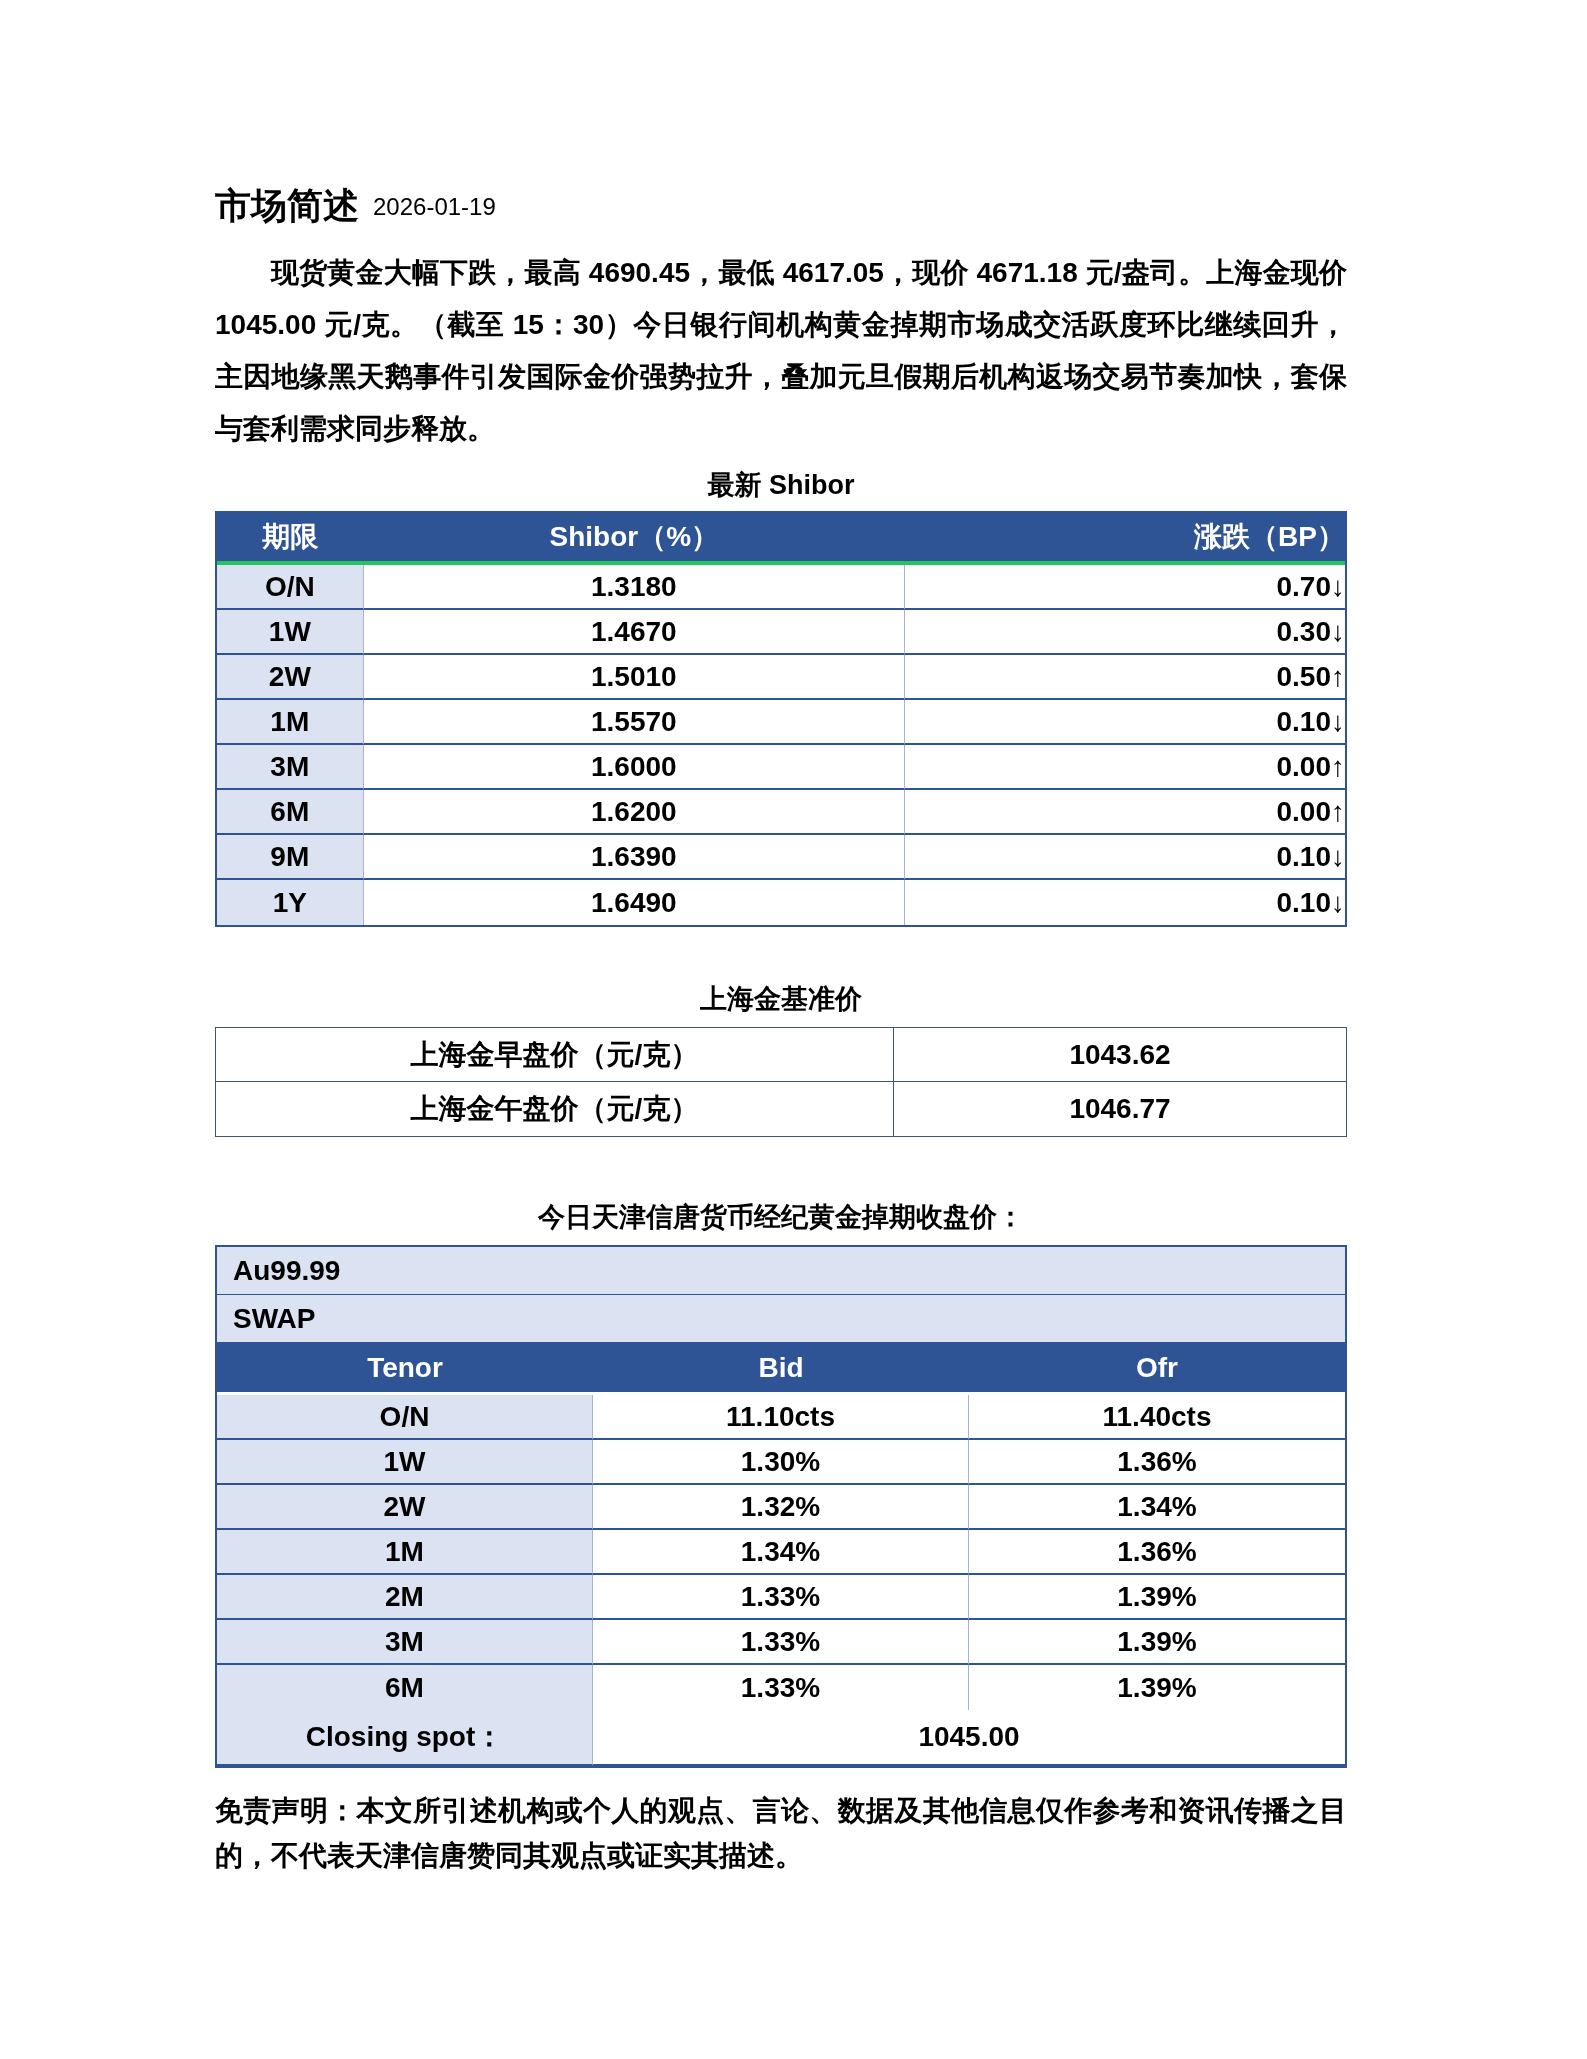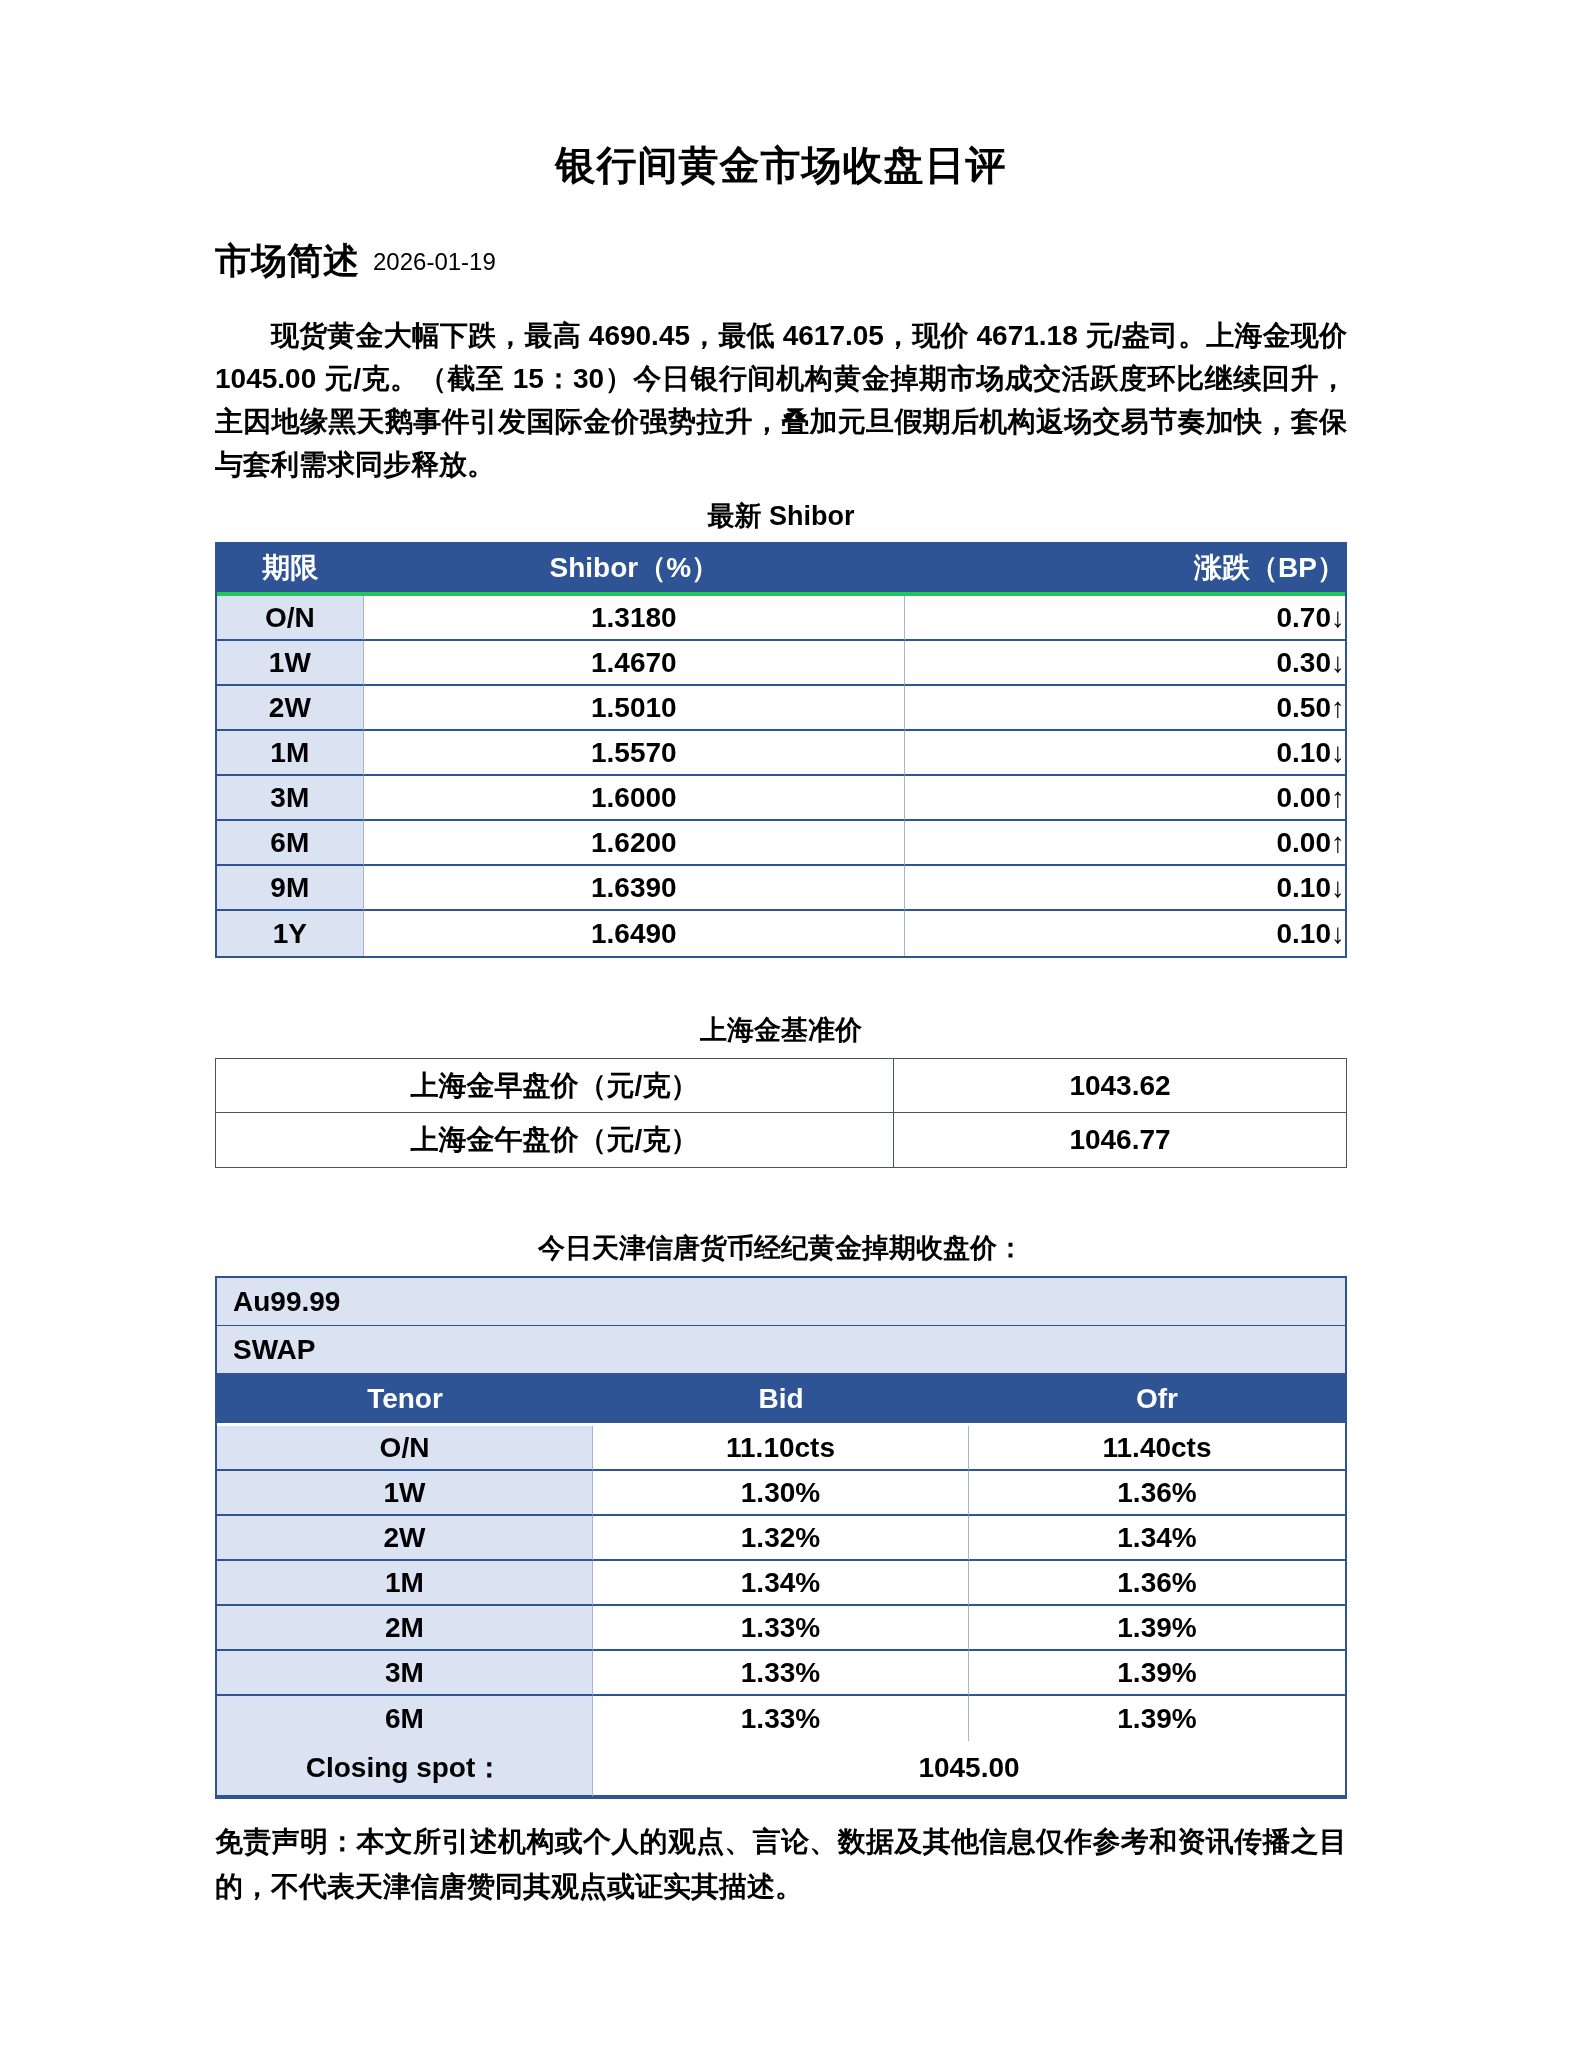--- a/index.html
+++ b/index.html
@@ -22,21 +22,21 @@
   }
   .doc-title{
     text-align:center;font-size:40px;font-weight:700;letter-spacing:1px;
   }
   .section-line{
     margin-top:44px;display:flex;align-items:center;gap:14px;
   }
   .section-heading{font-size:36px;font-weight:700;}
   .section-date{font-size:24px;font-weight:400;}
   .summary{
-    margin-top:28px;font-size:28px;font-weight:700;line-height:43px;
+    margin-top:16px;font-size:28px;font-weight:700;line-height:52px;
     text-align:justify;text-indent:2em;
   }
   .tbl-caption{
     text-align:center;font-size:27px;font-weight:700;
   }
   .cap-shibor{margin-top:12px;}
   .cap-bench{margin-top:54px;}
   .cap-swap{margin-top:62px;}
   table{
     width:100%;border-collapse:separate;border-spacing:0;margin-top:8px;
@@ -83,21 +83,20 @@
   .swap-table .closing-row td{height:56px;}
   .disclaimer{
     margin-top:20px;font-size:28px;font-weight:700;line-height:45px;text-align:justify;
   }
 </style>
 </head>
 <body>
 
 <div class="content">
 
-  <div class="doc-title">银行间黄金市场收盘日评</div>
 
   <div class="section-line">
     <span class="section-heading">市场简述</span>
     <span class="section-date">2026-01-19</span>
   </div>
 
   <p class="summary">现货黄金大幅下跌，最高 4690.45，最低 4617.05，现价 4671.18 元/盎司。上海金现价 1045.00 元/克。（截至 15：30）今日银行间机构黄金掉期市场成交活跃度环比继续回升，主因地缘黑天鹅事件引发国际金价强势拉升，叠加元旦假期后机构返场交易节奏加快，套保与套利需求同步释放。</p>
 
   <div class="tbl-caption cap-shibor">最新 Shibor</div>
 

